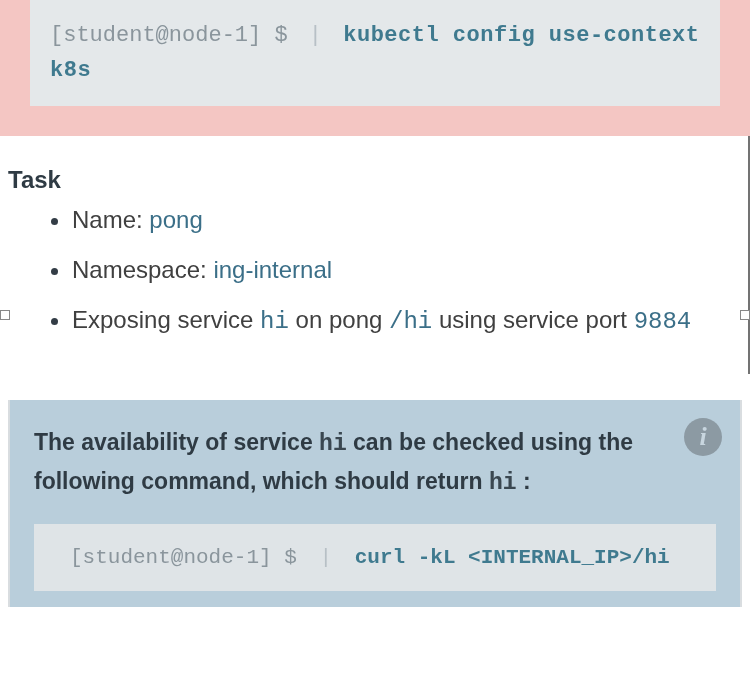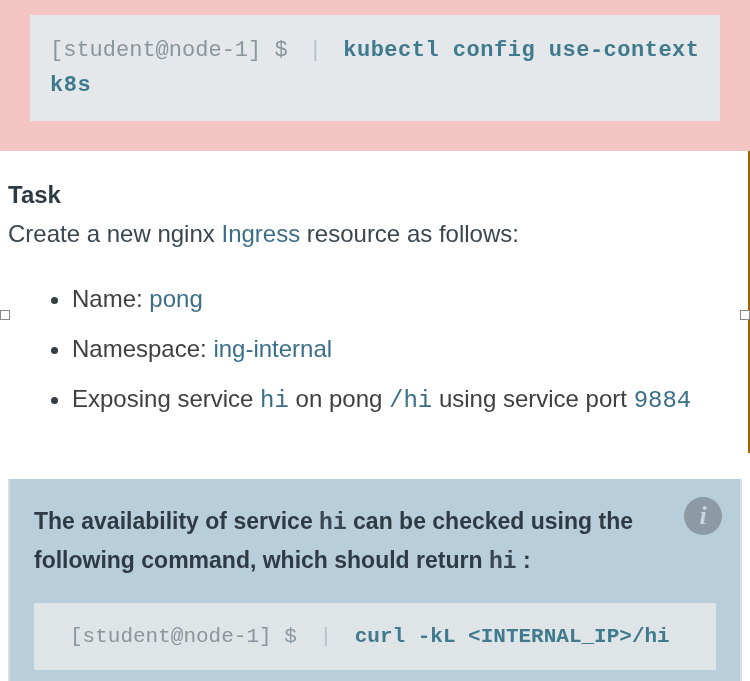--- a/index.html
+++ b/index.html
@@ -6,37 +6,37 @@
     body {
       font-family: -apple-system, BlinkMacSystemFont, "Segoe UI", Arial, sans-serif;
       background: #fff;
       color: #333;
       width: 750px;
       height: 681px;
       overflow: hidden;
     }
     .top-box {
       background: #f4c6c3;
-      padding: 15px 30px 30px 30px;
+      padding: 0 30px 30px 30px;
     }
     .code-block {
       background: #e4e8ea;
       padding: 18px 20px;
       font-family: "Courier New", monospace;
       font-size: 22px;
       color: #6f7b82;
       line-height: 1.6;
       word-break: break-all;
     }
     .code-block .prompt { color: #8a959c; }
     .code-block .sep { color: #b7c0c6; margin: 0 8px; }
     .code-block .cmd { color: #3f7a8f; font-weight: 600; letter-spacing: 0.5px; }
     .content {
       padding: 30px 8px 20px 8px;
-      border-right: 2px solid #a16207;
+      border-right: 2px solid #737373;
     }
     .task-heading {
       font-weight: 700;
       font-size: 24px;
       color: #2f3b44;
       margin-bottom: 8px;
     }
     .intro {
       font-size: 24px;
       color: #3a4750;
@@ -126,23 +126,20 @@
 <div class="top-box">
   <div class="code-block">
     <span class="prompt">[student@node-1] $</span>
     <span class="sep">|</span>
     <span class="cmd">kubectl config use-context k8s</span>
   </div>
 </div>
 
 <div class="content">
   <div class="task-heading">Task</div>
-  <div class="intro">
-    <span>Create a new nginx </span><span class="link-blue">Ingress</span><span> resource as follows:</span>
-  </div>
   <ul class="bullets">
     <li>
       <span class="label">Name: </span><span class="val">pong</span>
     </li>
     <li>
       <span class="label">Namespace: </span><span class="val">ing-internal</span>
     </li>
     <li>
       <span class="label">Exposing service </span><span class="mono-inline">hi</span><span class="label"> on pong </span><span class="mono-inline">/hi</span><span class="label"> using service port </span><span class="mono-inline">9884</span>
     </li>

